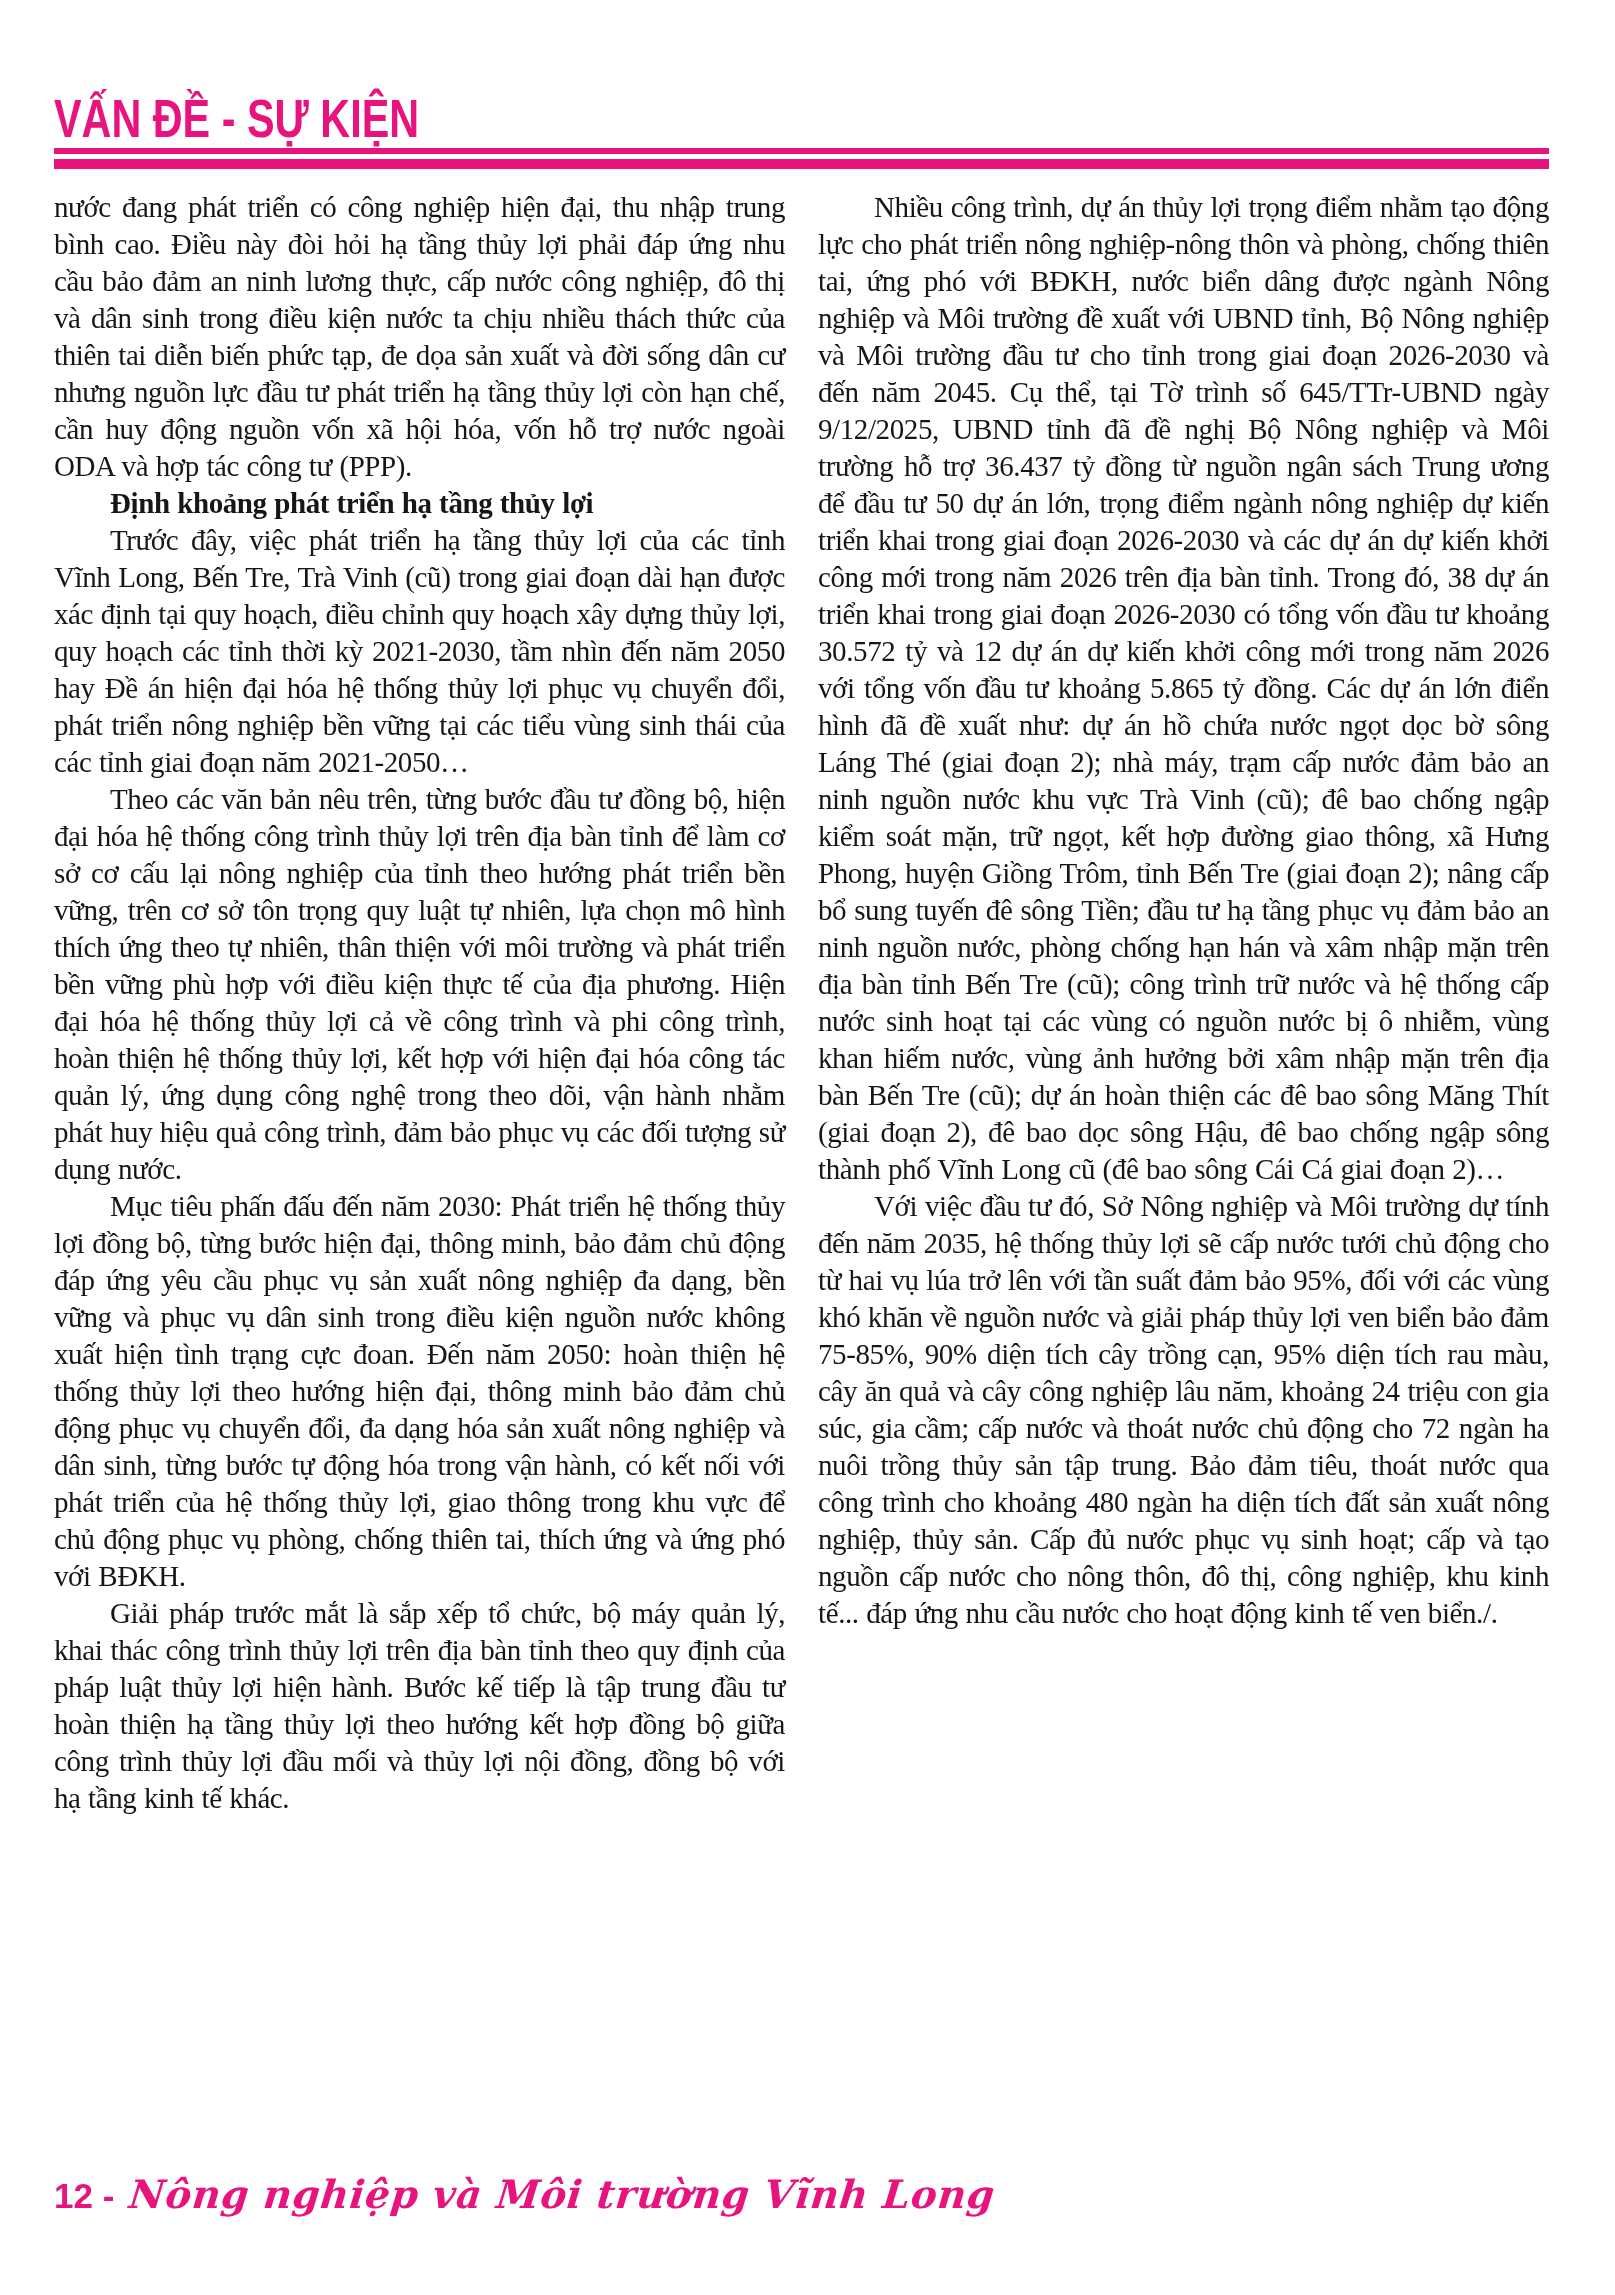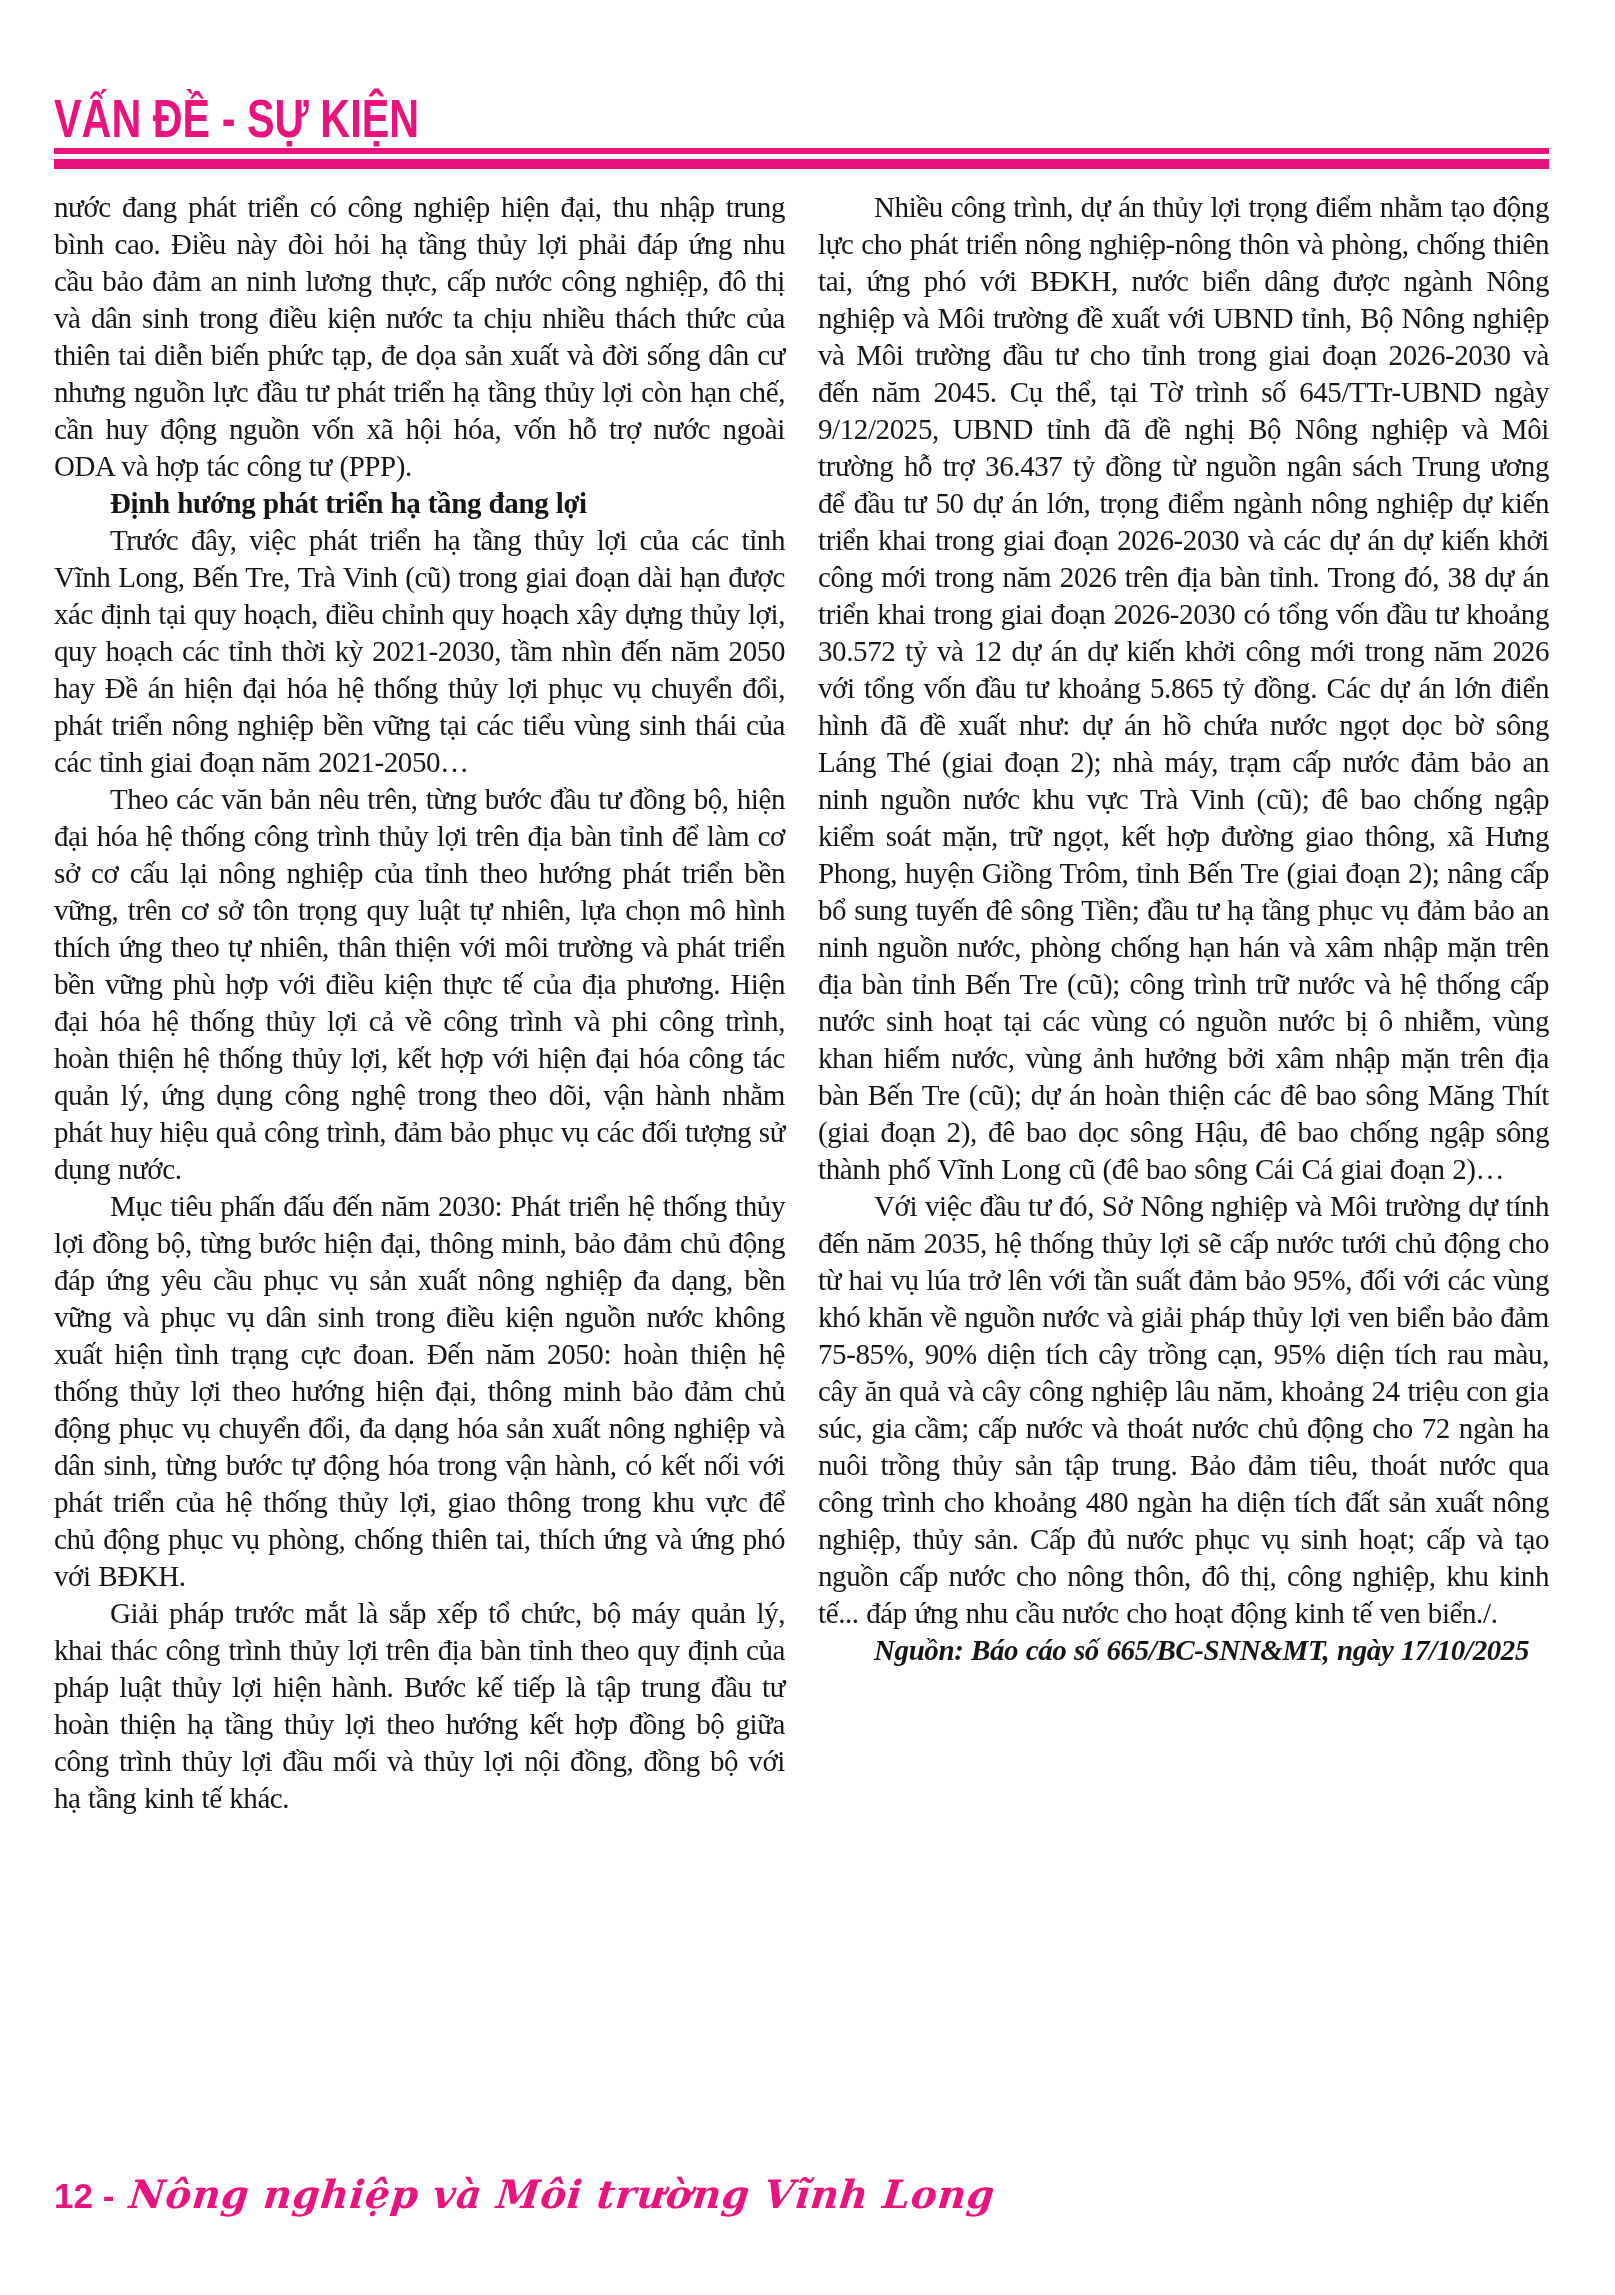--- a/index.html
+++ b/index.html
@@ -82,31 +82,30 @@
     <div class="masthead">
       <div class="section-title">VẤN ĐỀ - SỰ KIỆN</div>
       <div class="rule-thin"></div>
       <div class="rule-thick"></div>
     </div>
 
     <div class="columns">
 
       <div class="col">
         <p class="no-indent">nước đang phát triển có công nghiệp hiện đại, thu nhập trung bình cao. Điều này đòi hỏi hạ tầng thủy lợi phải đáp ứng nhu cầu bảo đảm an ninh lương thực, cấp nước công nghiệp, đô thị và dân sinh trong điều kiện nước ta chịu nhiều thách thức của thiên tai diễn biến phức tạp, đe dọa sản xuất và đời sống dân cư nhưng nguồn lực đầu tư phát triển hạ tầng thủy lợi còn hạn chế, cần huy động nguồn vốn xã hội hóa, vốn hỗ trợ nước ngoài ODA và hợp tác công tư (PPP).</p>
-        <p class="subhead">Định hướng phát triển hạ tầng đang lợi</p>
+        <p class="subhead">Định khoảng phát triển hạ tầng thủy lợi</p>
         <p>Trước đây, việc phát triển hạ tầng thủy lợi của các tỉnh Vĩnh Long, Bến Tre, Trà Vinh (cũ) trong giai đoạn dài hạn được xác định tại quy hoạch, điều chỉnh quy hoạch xây dựng thủy lợi, quy hoạch các tỉnh thời kỳ 2021-2030, tầm nhìn đến năm 2050 hay Đề án hiện đại hóa hệ thống thủy lợi phục vụ chuyển đổi, phát triển nông nghiệp bền vững tại các tiểu vùng sinh thái của các tỉnh giai đoạn năm 2021-2050…</p>
         <p>Theo các văn bản nêu trên, từng bước đầu tư đồng bộ, hiện đại hóa hệ thống công trình thủy lợi trên địa bàn tỉnh để làm cơ sở cơ cấu lại nông nghiệp của tỉnh theo hướng phát triển bền vững, trên cơ sở tôn trọng quy luật tự nhiên, lựa chọn mô hình thích ứng theo tự nhiên, thân thiện với môi trường và phát triển bền vững phù hợp với điều kiện thực tế của địa phương. Hiện đại hóa hệ thống thủy lợi cả về công trình và phi công trình, hoàn thiện hệ thống thủy lợi, kết hợp với hiện đại hóa công tác quản lý, ứng dụng công nghệ trong theo dõi, vận hành nhằm phát huy hiệu quả công trình, đảm bảo phục vụ các đối tượng sử dụng nước.</p>
         <p>Mục tiêu phấn đấu đến năm 2030: Phát triển hệ thống thủy lợi đồng bộ, từng bước hiện đại, thông minh, bảo đảm chủ động đáp ứng yêu cầu phục vụ sản xuất nông nghiệp đa dạng, bền vững và phục vụ dân sinh trong điều kiện nguồn nước không xuất hiện tình trạng cực đoan. Đến năm 2050: hoàn thiện hệ thống thủy lợi theo hướng hiện đại, thông minh bảo đảm chủ động phục vụ chuyển đổi, đa dạng hóa sản xuất nông nghiệp và dân sinh, từng bước tự động hóa trong vận hành, có kết nối với phát triển của hệ thống thủy lợi, giao thông trong khu vực để chủ động phục vụ phòng, chống thiên tai, thích ứng và ứng phó với BĐKH.</p>
         <p>Giải pháp trước mắt là sắp xếp tổ chức, bộ máy quản lý, khai thác công trình thủy lợi trên địa bàn tỉnh theo quy định của pháp luật thủy lợi hiện hành. Bước kế tiếp là tập trung đầu tư hoàn thiện hạ tầng thủy lợi theo hướng kết hợp đồng bộ giữa công trình thủy lợi đầu mối và thủy lợi nội đồng, đồng bộ với hạ tầng kinh tế khác.</p>
       </div>
 
       <div class="col">
         <p>Nhiều công trình, dự án thủy lợi trọng điểm nhằm tạo động lực cho phát triển nông nghiệp-nông thôn và phòng, chống thiên tai, ứng phó với BĐKH, nước biển dâng được ngành Nông nghiệp và Môi trường đề xuất với UBND tỉnh, Bộ Nông nghiệp và Môi trường đầu tư cho tỉnh trong giai đoạn 2026-2030 và đến năm 2045. Cụ thể, tại Tờ trình số 645/TTr-UBND ngày 9/12/2025, UBND tỉnh đã đề nghị Bộ Nông nghiệp và Môi trường hỗ trợ 36.437 tỷ đồng từ nguồn ngân sách Trung ương để đầu tư 50 dự án lớn, trọng điểm ngành nông nghiệp dự kiến triển khai trong giai đoạn 2026-2030 và các dự án dự kiến khởi công mới trong năm 2026 trên địa bàn tỉnh. Trong đó, 38 dự án triển khai trong giai đoạn 2026-2030 có tổng vốn đầu tư khoảng 30.572 tỷ và 12 dự án dự kiến khởi công mới trong năm 2026 với tổng vốn đầu tư khoảng 5.865 tỷ đồng. Các dự án lớn điển hình đã đề xuất như: dự án hồ chứa nước ngọt dọc bờ sông Láng Thé (giai đoạn 2); nhà máy, trạm cấp nước đảm bảo an ninh nguồn nước khu vực Trà Vinh (cũ); đê bao chống ngập kiểm soát mặn, trữ ngọt, kết hợp đường giao thông, xã Hưng Phong, huyện Giồng Trôm, tỉnh Bến Tre (giai đoạn 2); nâng cấp bổ sung tuyến đê sông Tiền; đầu tư hạ tầng phục vụ đảm bảo an ninh nguồn nước, phòng chống hạn hán và xâm nhập mặn trên địa bàn tỉnh Bến Tre (cũ); công trình trữ nước và hệ thống cấp nước sinh hoạt tại các vùng có nguồn nước bị ô nhiễm, vùng khan hiếm nước, vùng ảnh hưởng bởi xâm nhập mặn trên địa bàn Bến Tre (cũ); dự án hoàn thiện các đê bao sông Măng Thít (giai đoạn 2), đê bao dọc sông Hậu, đê bao chống ngập sông thành phố Vĩnh Long cũ (đê bao sông Cái Cá giai đoạn 2)…</p>
         <p>Với việc đầu tư đó, Sở Nông nghiệp và Môi trường dự tính đến năm 2035, hệ thống thủy lợi sẽ cấp nước tưới chủ động cho từ hai vụ lúa trở lên với tần suất đảm bảo 95%, đối với các vùng khó khăn về nguồn nước và giải pháp thủy lợi ven biển bảo đảm 75-85%, 90% diện tích cây trồng cạn, 95% diện tích rau màu, cây ăn quả và cây công nghiệp lâu năm, khoảng 24 triệu con gia súc, gia cầm; cấp nước và thoát nước chủ động cho 72 ngàn ha nuôi trồng thủy sản tập trung. Bảo đảm tiêu, thoát nước qua công trình cho khoảng 480 ngàn ha diện tích đất sản xuất nông nghiệp, thủy sản. Cấp đủ nước phục vụ sinh hoạt; cấp và tạo nguồn cấp nước cho nông thôn, đô thị, công nghiệp, khu kinh tế... đáp ứng nhu cầu nước cho hoạt động kinh tế ven biển./.</p>
-        <p class="source">Nguồn: Báo cáo số 665/BC-SNN&amp;MT, ngày 17/10/2025</p>
       </div>
 
     </div>
   </div>
 
   <div class="footer">
     <span class="page-label">12 -</span>
     <span class="magazine-title">Nông nghiệp và Môi trường Vĩnh Long</span>
   </div>
 </div>

